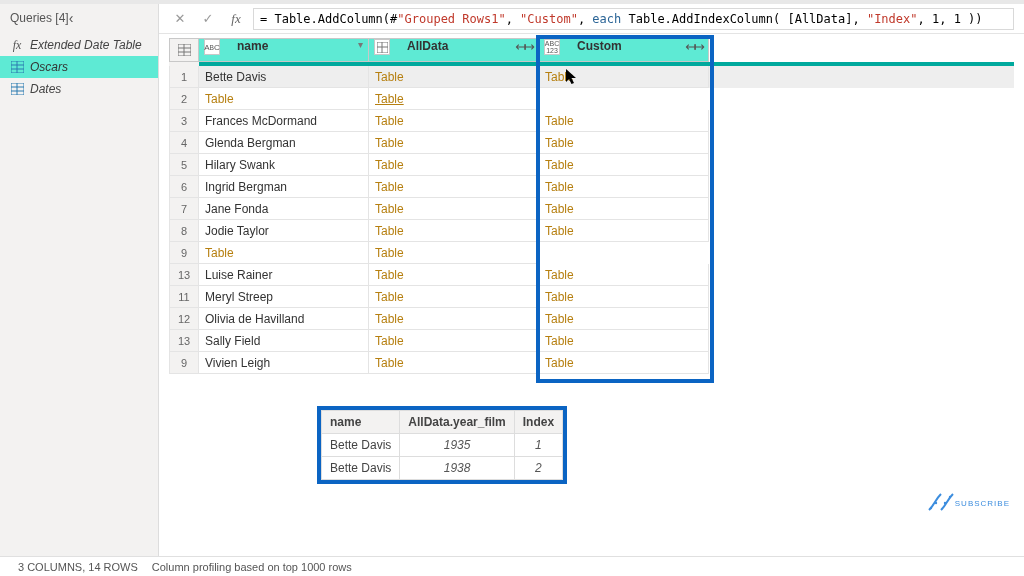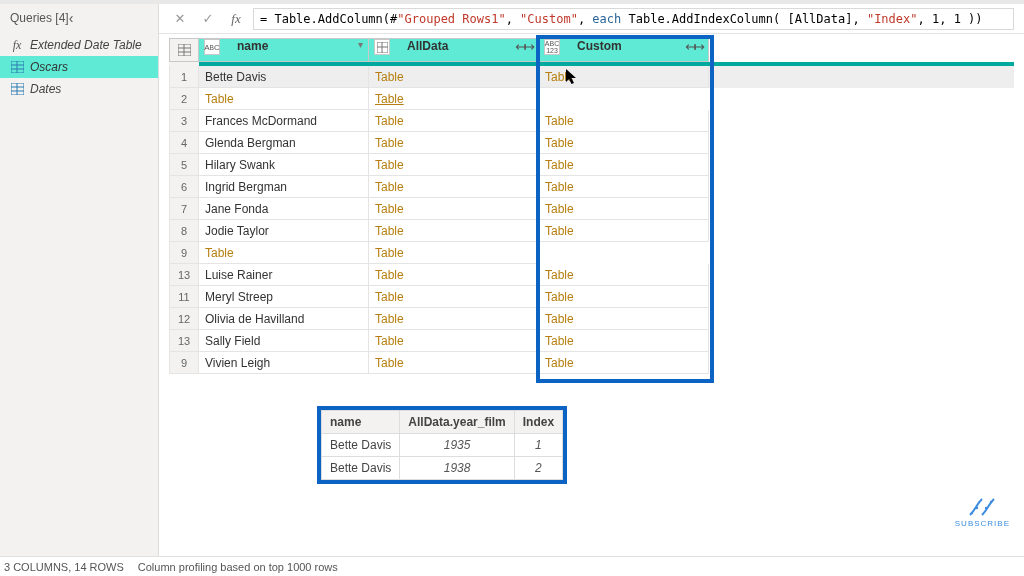--- a/index.html
+++ b/index.html
@@ -51,23 +51,23 @@
   .custom-highlight { position: absolute; border: 4px solid #0b64c3; pointer-events: none; }
 
   .preview-box { position: absolute; left: 158px; }
   .preview-highlight { border: 4px solid #0b64c3; padding: 0; }
   .preview-table { border-collapse: collapse; background: #fff; }
   .preview-table th, .preview-table td { border: 1px solid #ddd; padding: 4px 8px; font-size: 12px; }
   .preview-table th { background: #f3f2f1; font-weight: 600; text-align: left; color: #444; }
   .preview-table td.num { text-align: center; font-style: italic; color: #555; }
   .preview-table td { color: #444; }
 
-  .statusbar { position: absolute; left: 0; right: 0; bottom: 0; height: 20px; background: #fff; border-top: 1px solid #e0e0e0; display: flex; align-items: center; gap: 14px; padding: 0 4px; font-size: 11px; color: #555; }
-
-  .subscribe-mark { position: absolute; right: 14px; bottom: 28px; display: flex; flex-direction: column; align-items: center; color: #3c8dde; font-size: 8px; letter-spacing: 1px; }
+  .statusbar { position: absolute; left: 0; right: 0; bottom: 0; height: 20px; background: #fff; border-top: 1px solid #e0e0e0; display: flex; align-items: center; gap: 14px; padding: 0 18px; font-size: 11px; color: #555; }
+
+  .subscribe-mark { position: absolute; right: 14px; bottom: 42px; display: flex; flex-direction: row; align-items: center; color: #3c8dde; font-size: 8px; letter-spacing: 1px; }
   .subscribe-mark svg { margin-bottom: 2px; }
 
   .table-icon-svg { width: 13px; height: 12px; }
   .fx-icon { font-style: italic; font-family: Georgia, serif; font-size: 12px; color: #555; }
 
   .cursor-arrow { position: absolute; width: 12px; height: 16px; pointer-events: none; z-index: 90; }
   .row-hover { background: #eee; }
 </style>
 </head>
 <body>

